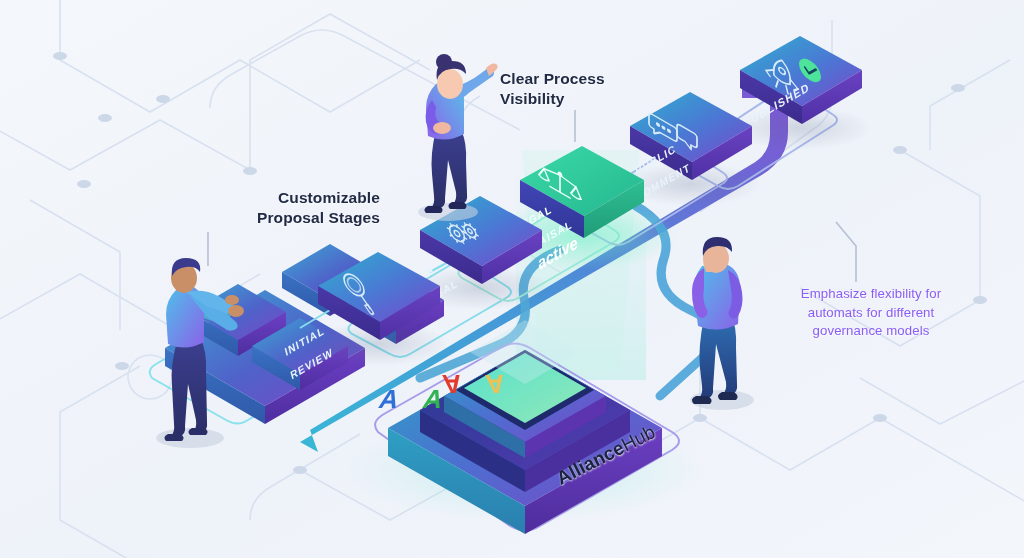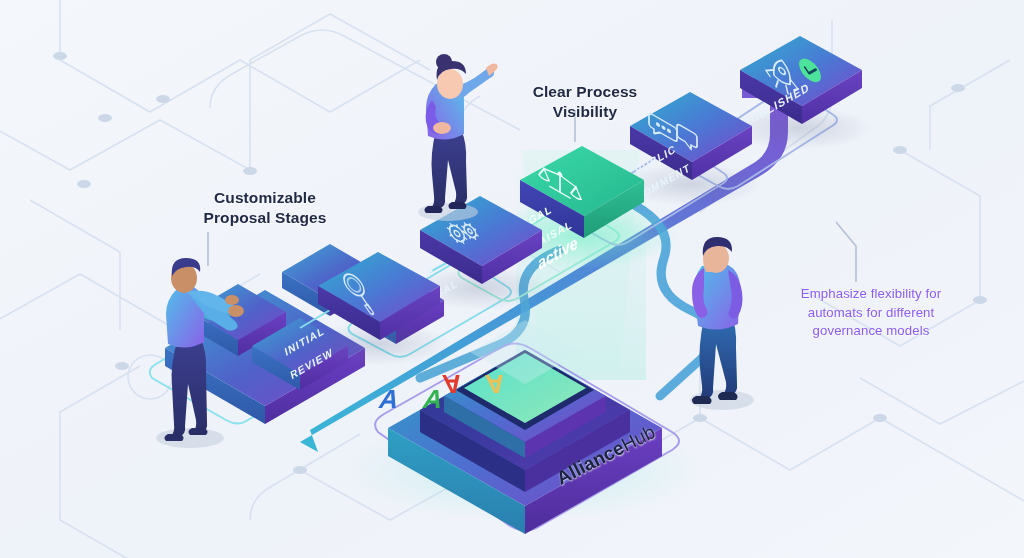--- a/index.html
+++ b/index.html
@@ -16,22 +16,22 @@
   
   .note{
     position:absolute;
     color:#222b45;
     font-weight:bold;
     letter-spacing:.1px;
     line-height:1.28;
     text-shadow:0 1px 2px rgba(255,255,255,.85);
     white-space:pre-line;
   }
-  #note-left{left:150px;top:188px;width:230px;font-size:15.5px;text-align:center;}
-  #note-top{left:500px;top:82px;width:170px;font-size:15.5px;text-align:center;}
+  #note-left{left:150px;top:188px;width:230px;font-size:15.5px;text-align:right;}
+  #note-top{left:500px;top:69px;width:170px;font-size:15.5px;}
   #note-right{left:788px;top:285px;width:166px;font-size:13.2px;font-weight:normal;text-align:center;color:#8b5cf6;line-height:1.42;}
 
   #brandlabel{
     position:absolute;left:553px;top:470px;
     font-size:19px;color:#1b2340;
     transform:rotate(-27deg);transform-origin:left top;
     white-space:nowrap;
     text-shadow:0 1px 2px rgba(255,255,255,.9);
   }
   #brandlabel .b{font-weight:bold;}

